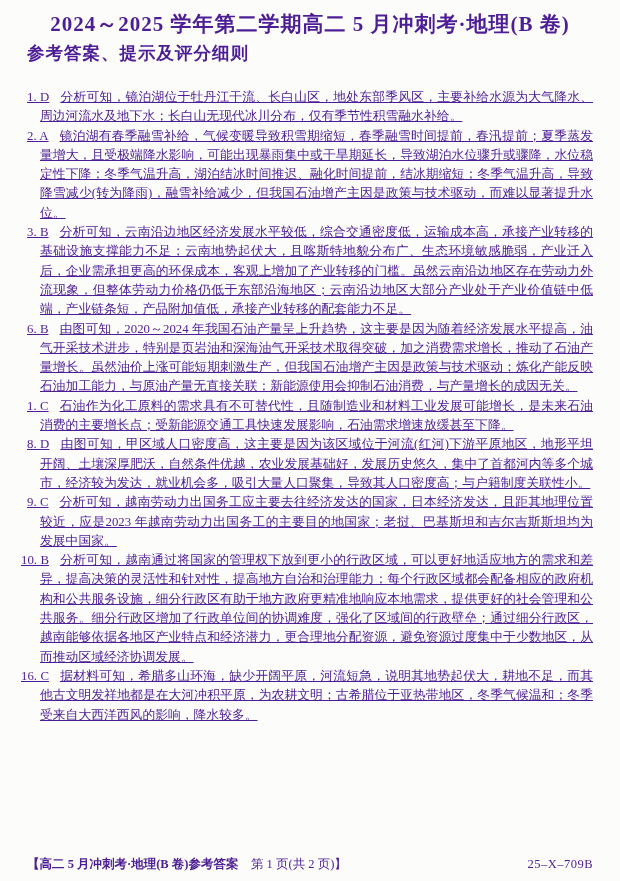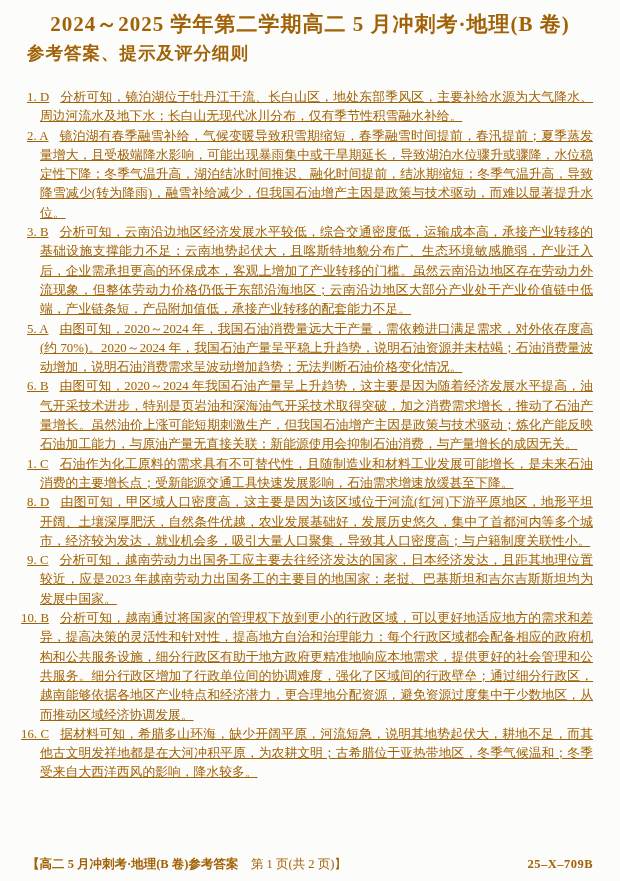--- a/index.html
+++ b/index.html
@@ -6,21 +6,21 @@
     margin: 0;
     padding: 0;
     background: #fbfbf9;
   }
   .page {
     position: relative;
     width: 620px;
     height: 881px;
     box-sizing: border-box;
     background: #fcfcfa;
-    color: #a16207;
+    color: #4c1d95;
     font-family: "Liberation Serif", "DejaVu Serif", serif;
     padding: 12px 27px 0 27px;
     overflow: hidden;
   }
   .doc-title {
     margin: 0;
     text-align: center;
     font-size: 21px;
     font-weight: bold;
     letter-spacing: 1px;
@@ -71,41 +71,39 @@
     width: 100%;
   }
   .footer-center .bold-part {
     font-weight: bold;
   }
   .footer-code {
     position: absolute;
     right: 0;
     top: 0;
     letter-spacing: 0.5px;
-    font-weight: bold;
   }
 </style>
 </head>
 <body>
 
 <div class="page">
 
   <h1 class="doc-title">2024～2025 学年第二学期高二 5 月冲刺考·地理(B 卷)</h1>
   <h2 class="doc-subtitle">参考答案、提示及评分细则</h2>
 
   <div class="answers">
 
     <p class="item"><span class="num">1. D</span><span>分析可知，镜泊湖位于牡丹江干流、长白山区，地处东部季风区，主要补给水源为大气降水、周边河流水及地下水；长白山无现代冰川分布，仅有季节性积雪融水补给。</span></p>
 
     <p class="item"><span class="num">2. A</span><span>镜泊湖有春季融雪补给，气候变暖导致积雪期缩短，春季融雪时间提前，春汛提前；夏季蒸发量增大，且受极端降水影响，可能出现暴雨集中或干旱期延长，导致湖泊水位骤升或骤降，水位稳定性下降；冬季气温升高，湖泊结冰时间推迟、融化时间提前，结冰期缩短；冬季气温升高，导致降雪减少(转为降雨)，融雪补给减少，但我国石油增产主因是政策与技术驱动，而难以显著提升水位。</span></p>
 
     <p class="item"><span class="num">3. B</span><span>分析可知，云南沿边地区经济发展水平较低，综合交通密度低，运输成本高，承接产业转移的基础设施支撑能力不足；云南地势起伏大，且喀斯特地貌分布广、生态环境敏感脆弱，产业迁入后，企业需承担更高的环保成本，客观上增加了产业转移的门槛。虽然云南沿边地区存在劳动力外流现象，但整体劳动力价格仍低于东部沿海地区；云南沿边地区大部分产业处于产业价值链中低端，产业链条短，产品附加值低，承接产业转移的配套能力不足。</span></p>
 
 
-    <p class="item"><span class="num">5. A</span><span>由图可知，2020～2024 年，我国石油消费量远大于产量，需依赖进口满足需求，对外依存度高(约 70%)。2020～2024 年，我国石油产量呈平稳上升趋势，说明石油资源并未枯竭；石油消费量波动增加，说明石油消费需求呈波动增加趋势；无法判断石油价格变化情况。</span></p>
 
     <p class="item"><span class="num">6. B</span><span>由图可知，2020～2024 年我国石油产量呈上升趋势，这主要是因为随着经济发展水平提高，油气开采技术进步，特别是页岩油和深海油气开采技术取得突破，加之消费需求增长，推动了石油产量增长。虽然油价上涨可能短期刺激生产，但我国石油增产主因是政策与技术驱动；炼化产能反映石油加工能力，与原油产量无直接关联；新能源使用会抑制石油消费，与产量增长的成因无关。</span></p>
 
     <p class="item"><span class="num">1. C</span><span>石油作为化工原料的需求具有不可替代性，且随制造业和材料工业发展可能增长，是未来石油消费的主要增长点；受新能源交通工具快速发展影响，石油需求增速放缓甚至下降。</span></p>
 
     <p class="item"><span class="num">8. D</span><span>由图可知，甲区域人口密度高，这主要是因为该区域位于河流(红河)下游平原地区，地形平坦开阔、土壤深厚肥沃，自然条件优越，农业发展基础好，发展历史悠久，集中了首都河内等多个城市，经济较为发达，就业机会多，吸引大量人口聚集，导致其人口密度高；与户籍制度关联性小。</span></p>
 
     <p class="item"><span class="num">9. C</span><span>分析可知，越南劳动力出国务工应主要去往经济发达的国家，日本经济发达，且距其地理位置较近，应是2023 年越南劳动力出国务工的主要目的地国家；老挝、巴基斯坦和吉尔吉斯斯坦均为发展中国家。</span></p>
 
     <p class="item w2"><span class="num">10. B</span><span>分析可知，越南通过将国家的管理权下放到更小的行政区域，可以更好地适应地方的需求和差异，提高决策的灵活性和针对性，提高地方自治和治理能力；每个行政区域都会配备相应的政府机构和公共服务设施，细分行政区有助于地方政府更精准地响应本地需求，提供更好的社会管理和公共服务。细分行政区增加了行政单位间的协调难度，强化了区域间的行政壁垒；通过细分行政区，越南能够依据各地区产业特点和经济潜力，更合理地分配资源，避免资源过度集中于少数地区，从而推动区域经济协调发展。</span></p>

